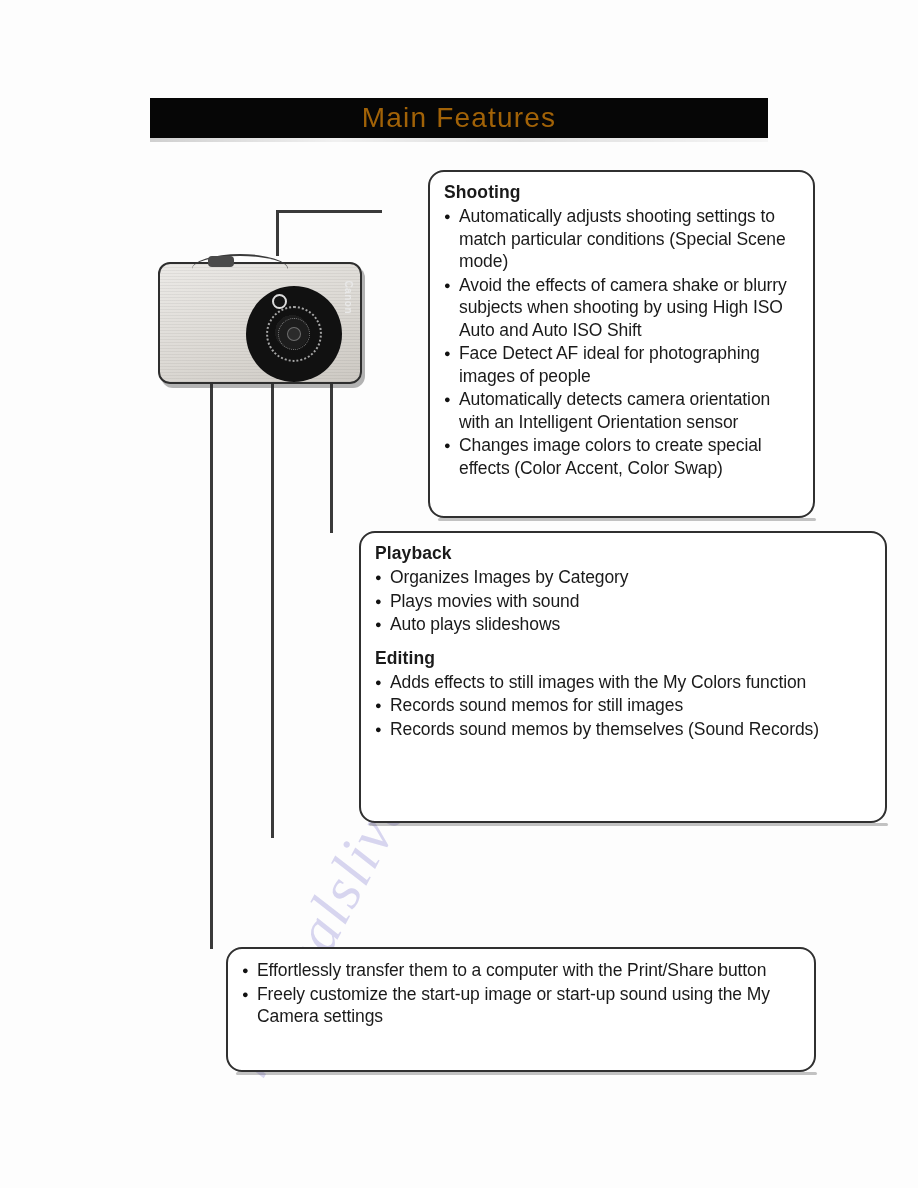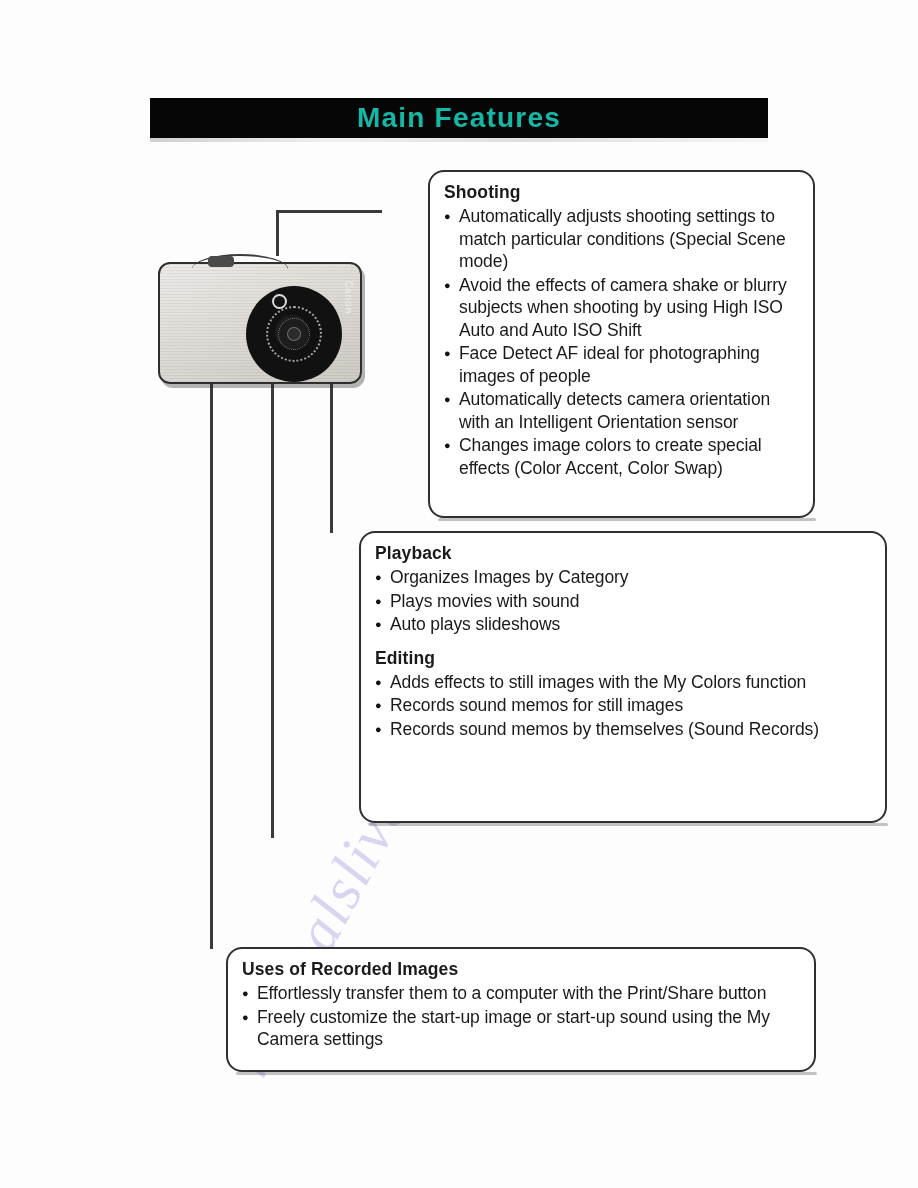--- a/index.html
+++ b/index.html
@@ -47,23 +47,23 @@
     left: 150px;
     top: 98px;
     width: 618px;
     height: 40px;
     background: #060606;
     display: flex;
     align-items: center;
     justify-content: center;
   }
   .banner-text {
-    color: #14b8a6;
+    color: #a16207;
     font-size: 28px;
-    font-weight: bold;
+    font-weight: normal;
     letter-spacing: 1.2px;
   }
   .banner::after {
     content: "";
     position: absolute;
     left: 0; right: 0;
     bottom: -4px;
     height: 4px;
     background: linear-gradient(to right,
         rgba(0,0,0,.18) 0%, rgba(0,0,0,.05) 30%,
@@ -273,20 +273,19 @@
     <div class="box-title sub">Editing</div>
     <ul class="items">
       <li>Adds effects to still images with the My Colors function</li>
       <li>Records sound memos for still images</li>
       <li>Records sound memos by themselves (Sound Records)</li>
     </ul>
   </div>
 
 
   <div class="box" id="box-uses">
-    <div class="box-title">Uses of Recorded Images</div>
     <ul class="items">
       <li>Effortlessly transfer them to a computer with the Print/Share button</li>
       <li>Freely customize the start-up image or start-up sound using the My Camera settings</li>
     </ul>
   </div>
 
 </div>
 
 </body></html>

